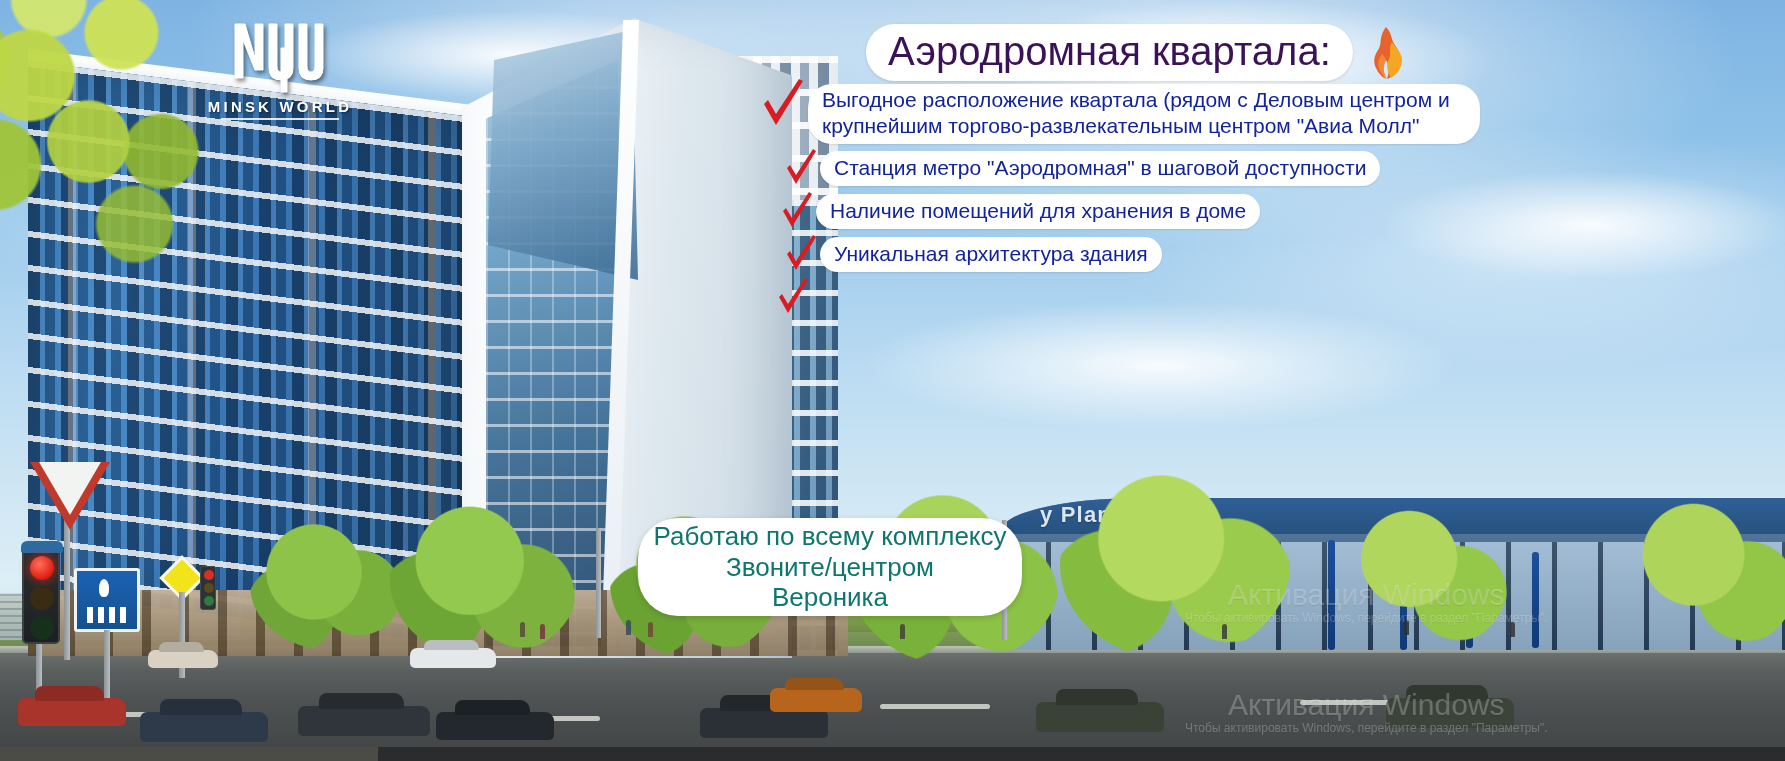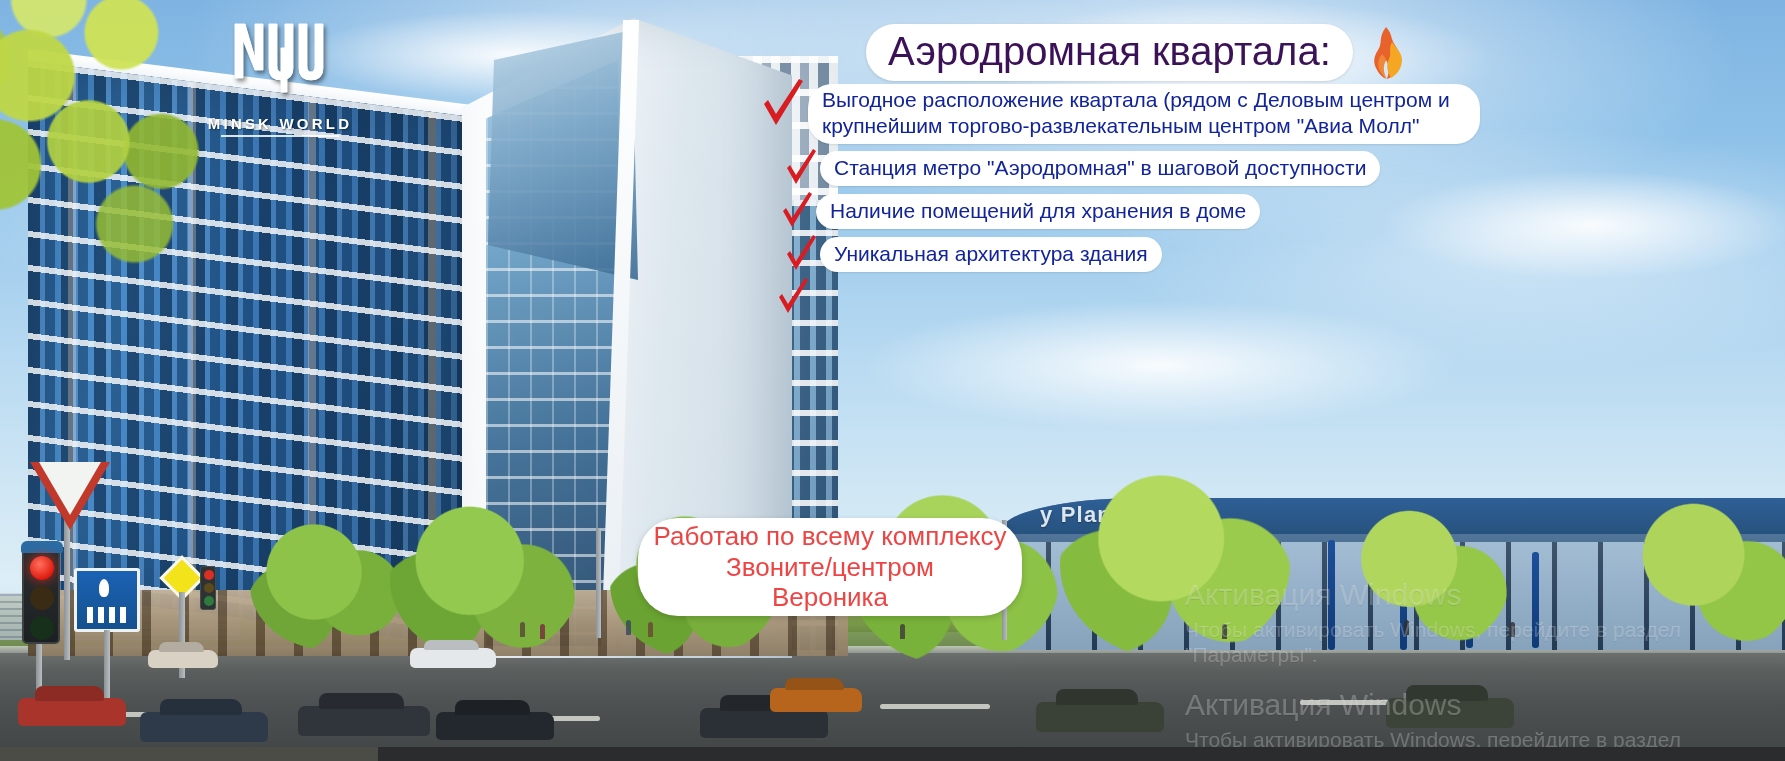--- a/index.html
+++ b/index.html
@@ -262,38 +262,38 @@
   }
   .adv-pill.two{ padding:3px 14px 4px 14px; border-radius:24px; }
 
   .contact-box{
     position:absolute; left:638px; top:518px; width:384px; height:98px;
     background:#ffffff; border-radius:40px;
     display:flex; flex-direction:column; align-items:center; justify-content:center;
     box-shadow:0 2px 6px rgba(0,0,0,.16);
   }
   .contact-box div{
-    color:#ef4444; font-size:26px; line-height:1.18; white-space:nowrap;
+    color:#0f766e; font-size:26px; line-height:1.18; white-space:nowrap;
     font-family:"Liberation Sans", sans-serif;
   }
 
   
   .logo{ position:absolute; left:205px; top:18px; width:150px; text-align:center; }
   .logo svg{ display:block; margin:0 auto; filter:drop-shadow(2px 3px 2px rgba(0,0,0,.45)); }
   .logo .lname{
-    margin-top:19px; color:#ffffff; font-size:15px; letter-spacing:3.2px; font-weight:700;
+    margin-top:2px; color:#ffffff; font-size:15px; letter-spacing:3.2px; font-weight:700;
     text-shadow:1px 1px 2px rgba(0,0,0,.45); font-family:"Liberation Sans", sans-serif;
   }
   .logo .lrule{ margin:3px auto 0; width:118px; height:2px; background:rgba(255,255,255,.85); }
 
   
   .wm{ position:absolute; color:rgba(255,255,255,.30); font-family:"Liberation Sans", sans-serif;
-       text-shadow:0 1px 1px rgba(0,0,0,.10); pointer-events:none; }
+       text-shadow:0 1px 1px rgba(0,0,0,.10); pointer-events:none;text-align:center; }
   .wm .t{ font-size:30px; line-height:1.1; }
-  .wm .s{ font-size:21px; line-height:1.2; margin-top:6px; }
+  .wm .s{ font-size:12px; line-height:1.2; }
   .wm1{ left:1185px; top:578px; opacity:.80; }
   .wm2{ left:1185px; top:688px; opacity:.85; }
 </style>
 </head>
 <body>
 
 <div class="stage">
 
   <div class="sky">
     <div class="cloud" style="left:300px;top:10px;width:420px;height:90px;"></div>

